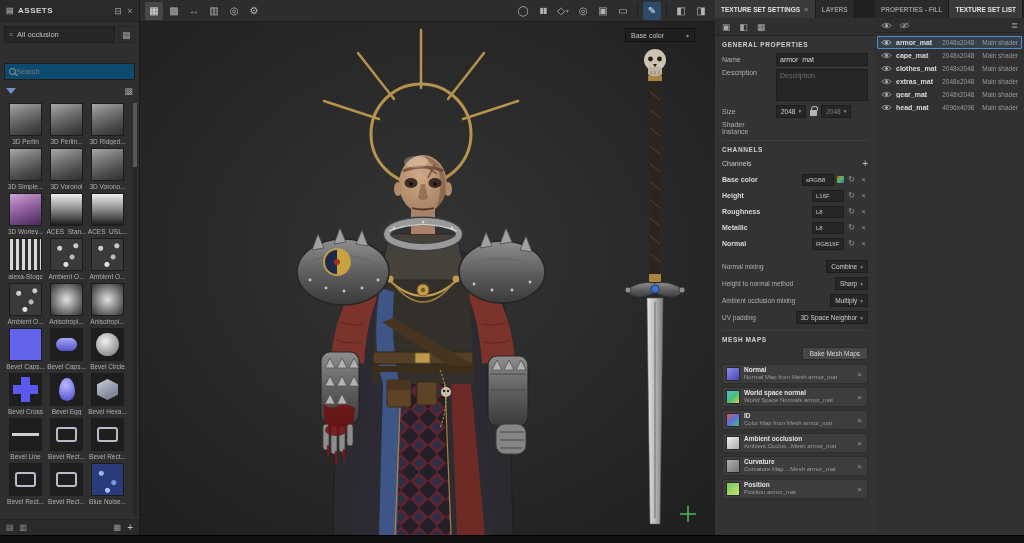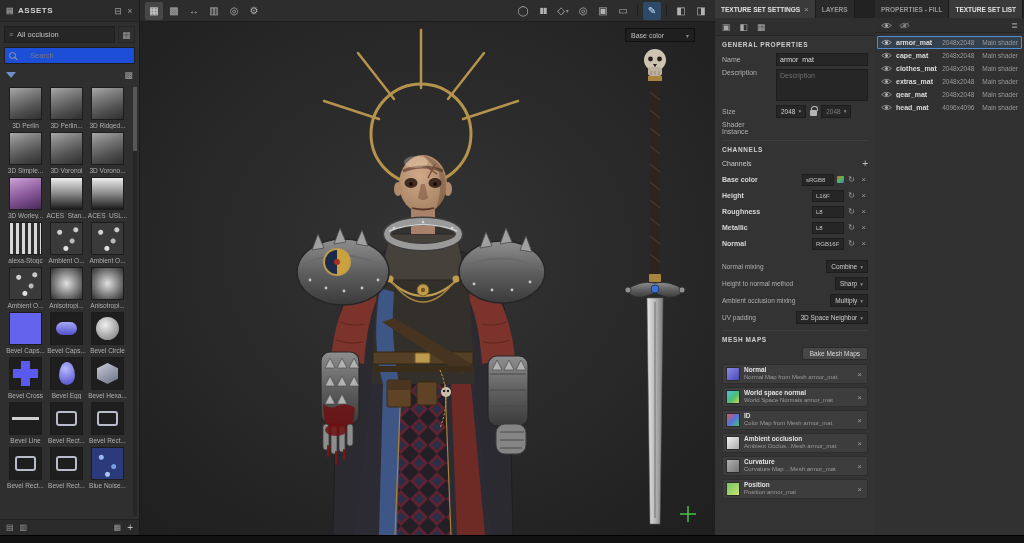--- a/index.html
+++ b/index.html
@@ -9,21 +9,21 @@
 
   
   .assets{position:absolute;left:0;top:0;width:140px;height:535px;background:#2f2f2f;border-right:1px solid #1a1a1a;display:flex;flex-direction:column}
   .panel-header{height:22px;display:flex;align-items:center;gap:4px;padding:0 6px;background:#2a2a2a;border-bottom:1px solid #222;font-size:8px;font-weight:bold;letter-spacing:.5px;color:#d2d2d2}
   .ph-icon{font-size:8px;color:#9a9a9a}
   .ph-actions{margin-left:auto;display:flex;gap:5px;color:#9a9a9a;font-size:9px;font-weight:normal}
   .lib-wrap{display:flex;gap:3px;margin:4px 4px 0;align-items:center}
   .lib-row{flex:1;height:17px;display:flex;align-items:center;background:#262626;border:1px solid #1e1e1e;padding:0 4px;font-size:7.5px;color:#c0c0c0;gap:4px;min-width:0}
   .lib-row .g{color:#8a8a8a;font-size:7px}
   .sq-btn{width:17px;height:17px;display:flex;align-items:center;justify-content:center;color:#9a9a9a;font-size:9px;background:#2f2f2f;border:1px solid #262626}
-  .search-row{height:17px;margin:4px 4px 0;display:flex;align-items:center;background:#1d4ed8;border:1px solid #1e1e1e;padding:0 4px;gap:14px}
+  .search-row{height:17px;margin:20px 4px 0;display:flex;align-items:center;background:#0c4a6e;border:1px solid #1e1e1e;padding:0 4px;gap:0}
   .search-glyph{width:7px;height:7px;border:1px solid #9a9a9a;border-radius:50%;position:relative;flex:0 0 auto}
   .search-glyph::after{content:"";position:absolute;width:4px;height:1px;background:#9a9a9a;transform:rotate(45deg);right:-3px;bottom:-1px}
   .search-input{flex:1;background:none;border:none;outline:none;color:#c0c0c0;font-size:7.5px;font-family:inherit;min-width:0}
   .search-input::placeholder{color:#777}
   .filter-row{height:16px;margin:3px 6px 1px;display:flex;align-items:center;gap:4px}
   .funnel{width:0;height:0;border-left:5px solid transparent;border-right:5px solid transparent;border-top:6px solid #6f8fc9}
   .filter-row .spacer{flex:1}
   .filter-row .g{color:#9a9a9a;font-size:9px}
   .asset-grid{flex:1;overflow:hidden;position:relative;padding:3px 8px 0 5px;display:flex;flex-wrap:wrap;align-content:flex-start}
   .asset{width:41px;margin-bottom:3px;display:flex;flex-direction:column;align-items:center}

